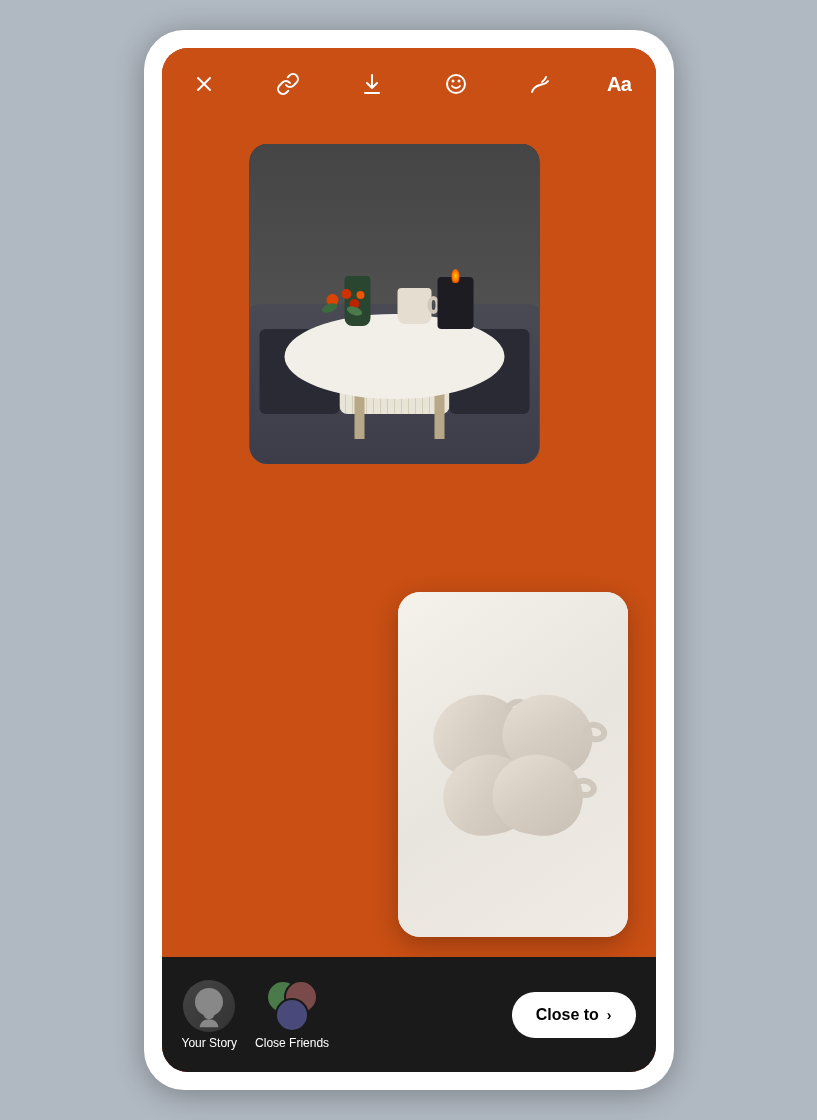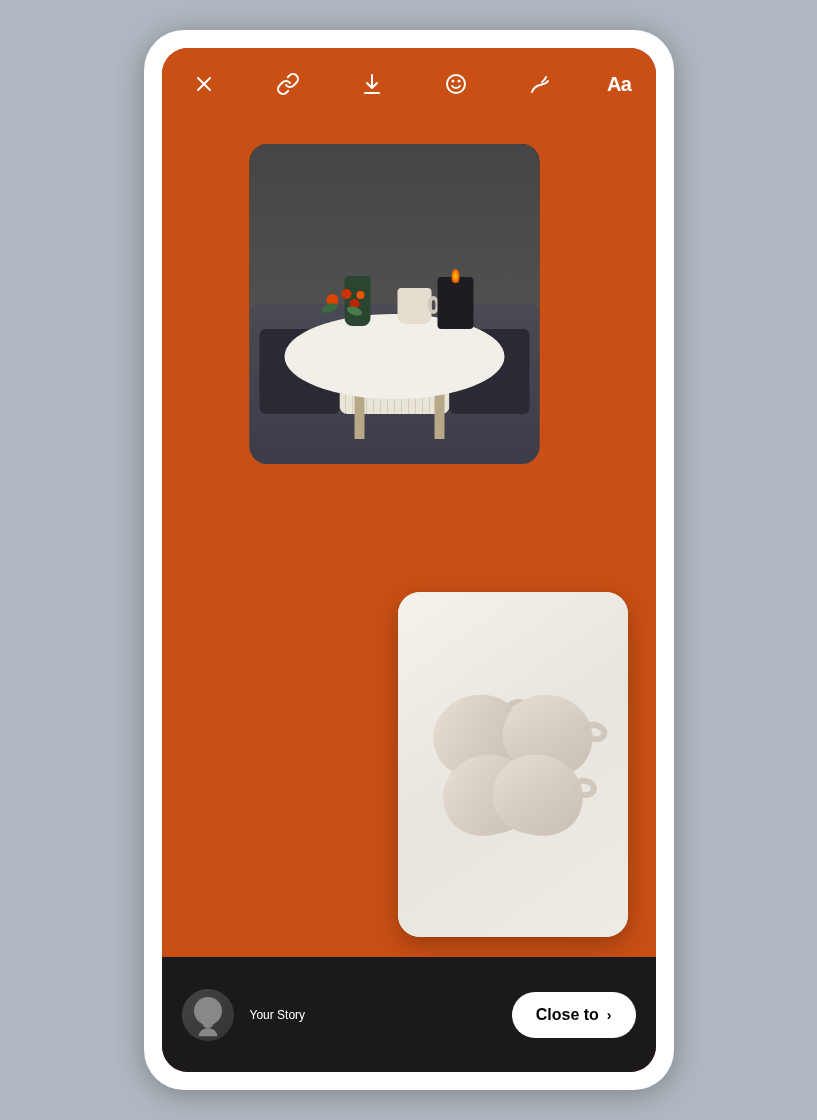--- a/index.html
+++ b/index.html
@@ -237,23 +237,23 @@
     }
 
     .story-options {
       display: flex;
       gap: 18px;
       align-items: center;
     }
 
     .story-option {
       display: flex;
-      flex-direction: row;
-      align-items: center;
-      gap: 16px;
+      flex-direction: column;
+      align-items: center;
+      gap: 4px;
       cursor: pointer;
     }
 
     .story-avatar {
       width: 52px;
       height: 52px;
       border-radius: 50%;
       background: #555;
       position: relative;
       overflow: hidden;
@@ -455,20 +455,28 @@
         <div class="story-option">
           <div class="story-avatar your-story-avatar">
             <svg width="28" height="28" viewBox="0 0 24 24" fill="none" style="position:absolute;bottom:0;">
               <circle cx="12" cy="8" r="5" fill="#888"></circle>
               <path d="M4 20c0-4 3.6-7 8-7s8 3 8 7" fill="#888"></path>
             </svg>
           </div>
           <span class="story-label">Your Story</span>
         </div>
 
+        <div class="story-option">
+          <div class="close-friends-avatars">
+            <div class="cf-avatar cf-avatar-1"></div>
+            <div class="cf-avatar cf-avatar-2"></div>
+            <div class="cf-avatar cf-avatar-3"></div>
+          </div>
+          <span class="story-label">Close Friends</span>
+        </div>
 
       </div>
 
       <button class="send-to-btn">
         <span>Close to</span>
         <span class="send-chevron">›</span>
       </button>
 
     </div>
 

